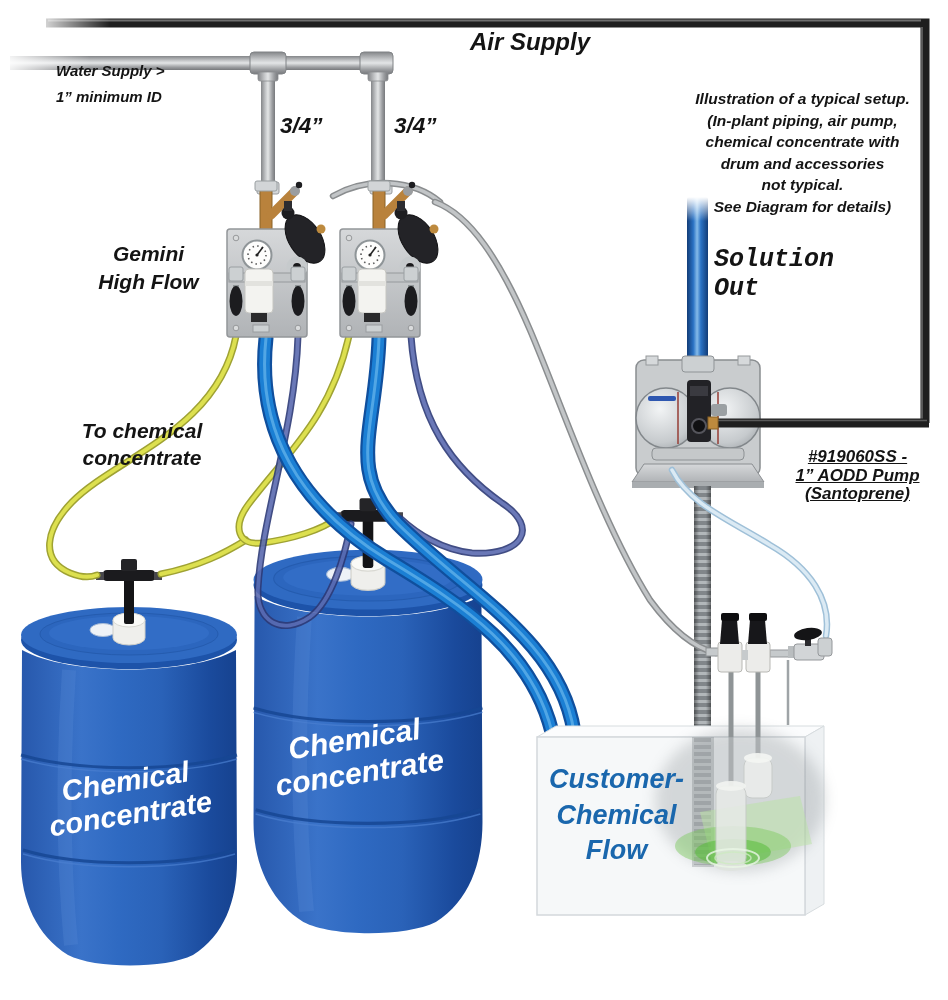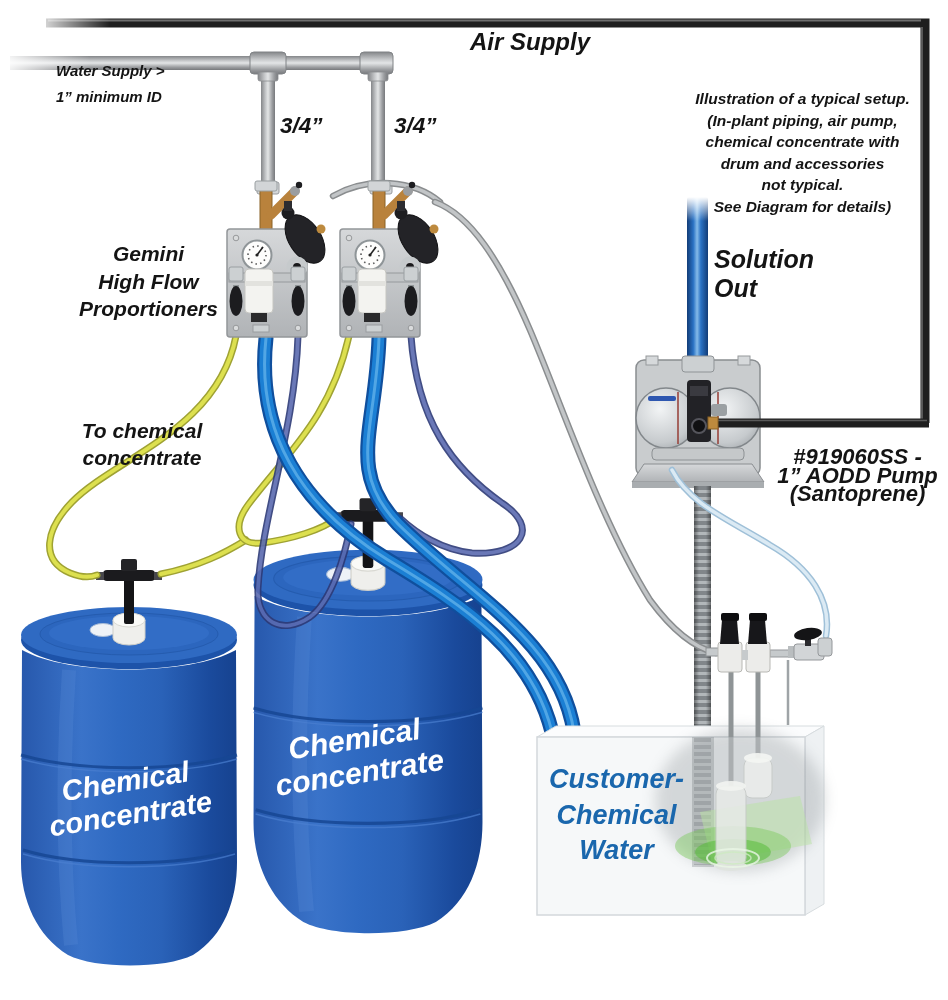--- a/index.html
+++ b/index.html
@@ -294,48 +294,47 @@
   <span>(In-plant piping, air pump,</span>
   <span>chemical concentrate with</span>
   <span>drum and accessories</span>
   <span>not typical.</span>
   <span>See Diagram for details)</span>
 </div>
 
 <div class="lbl ctr" style="left:56px;top:240px;width:185px;font-size:21px;line-height:27.5px;">
   <span>Gemini</span>
   <span>High Flow</span>
-  <span>Proportioners</span>
-</div>
-
-<div class="lbl" style="left:714px;top:245px;font-size:25px;line-height:29px;">
+</div>
+
+<div class="lbl" style="left:714px;top:245px;font-size:25px;line-height:29px;font-family:Liberation Mono, monospace;">
   <span>Solution</span>
   <span>Out</span>
 </div>
 
 <div class="lbl ctr" style="left:52px;top:417px;width:180px;font-size:21px;line-height:27px;">
   <span>To chemical</span>
   <span>concentrate</span>
 </div>
 
-<div class="lbl ctr" style="left:775px;top:448px;width:165px;font-size:22px;line-height:18.5px;">
+<div class="lbl ctr" style="left:775px;top:448px;width:165px;font-size:17px;line-height:18.5px;text-decoration:underline;">
   <span>#919060SS -</span>
   <span>1” AODD Pump</span>
   <span>(Santoprene)</span>
 </div>
 
 <div class="lbl ctr white" style="left:38px;top:765px;width:180px;font-size:29px;line-height:33px;transform:rotate(-9deg);">
   <span>Chemical</span>
   <span>concentrate</span>
 </div>
 
 <div class="lbl ctr white" style="left:262px;top:722px;width:190px;font-size:30px;line-height:34px;transform:rotate(-9deg);">
   <span>Chemical</span>
   <span>concentrate</span>
 </div>
 
 <div class="lbl ctr blue" style="left:535px;top:762px;width:163px;font-size:27px;line-height:35.5px;">
   <span>Customer-</span>
   <span>Chemical</span>
-  <span>Water</span>
+  <span>Flow</span>
 </div>
 
 </div>
 
 </body></html>

